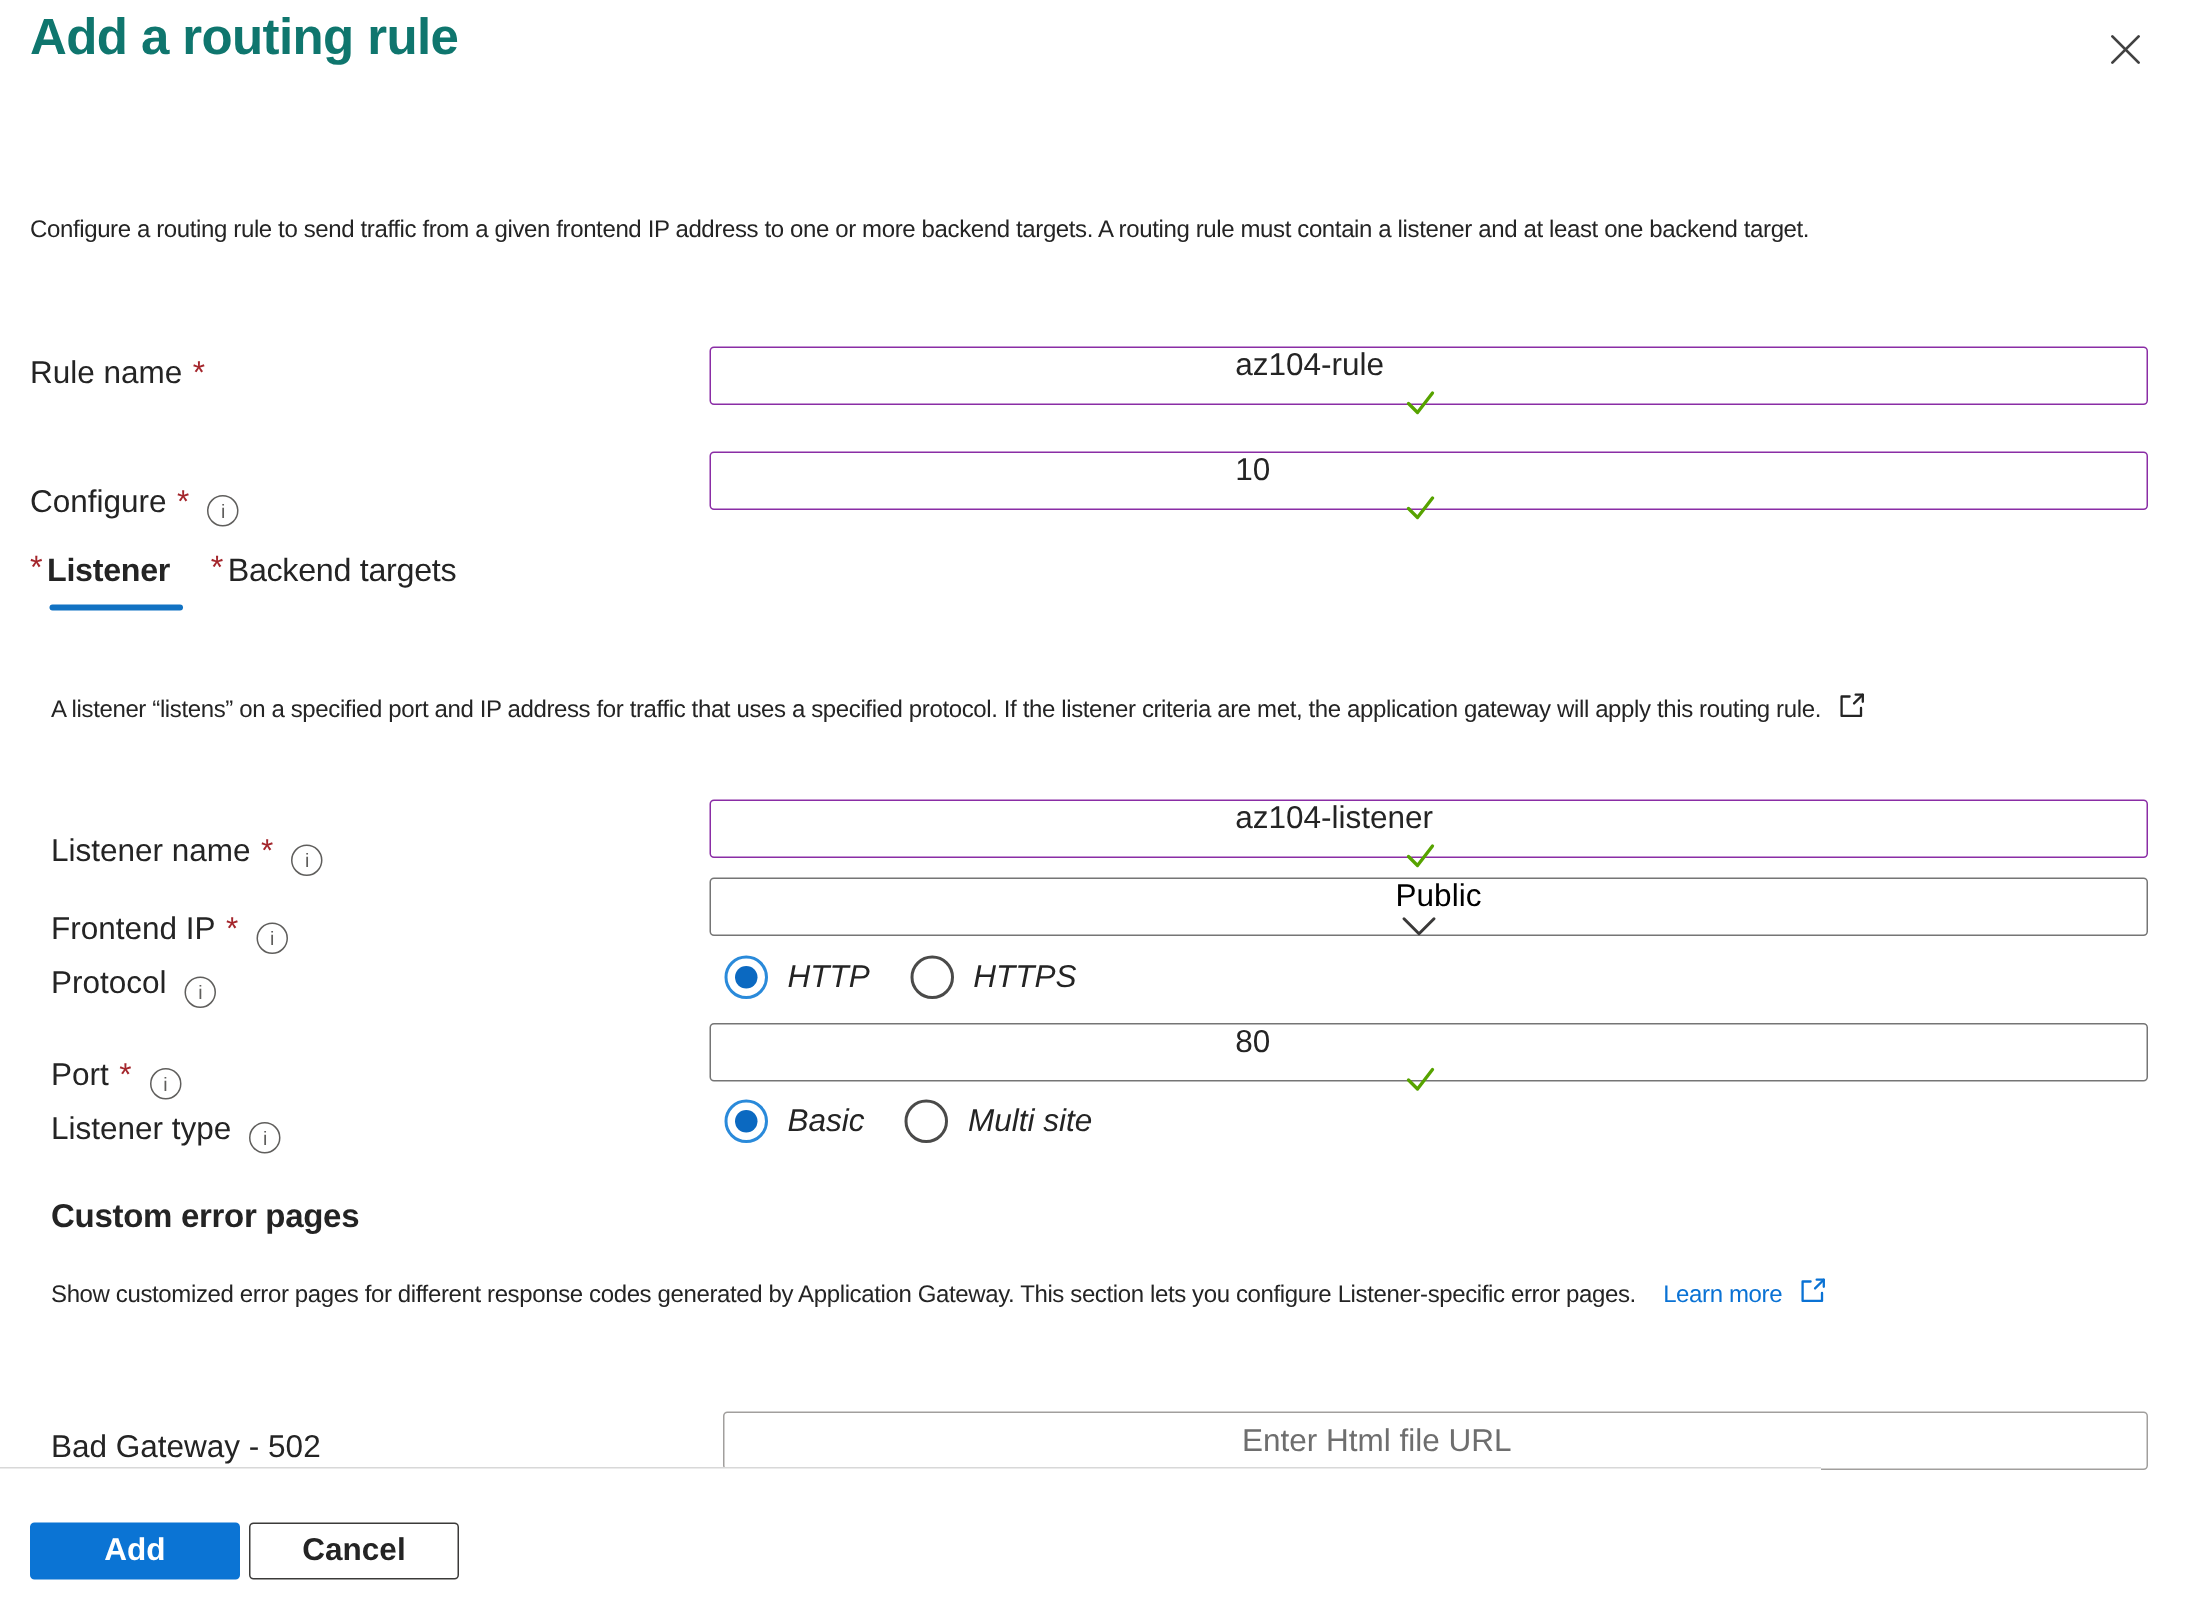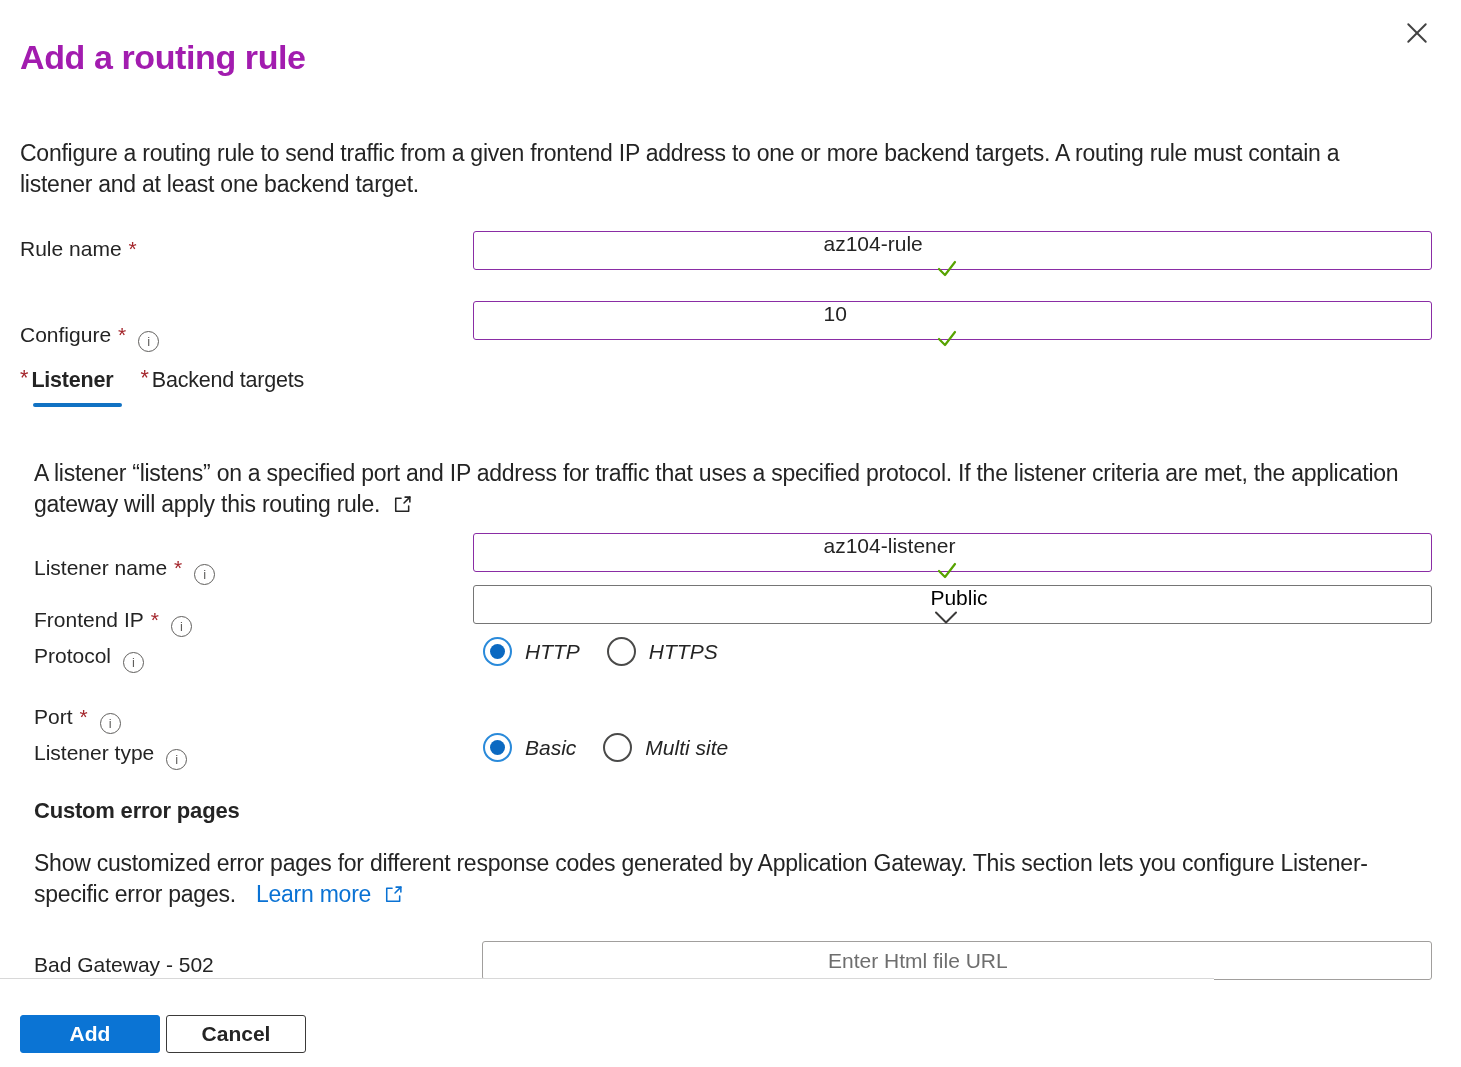--- a/index.html
+++ b/index.html
@@ -1,25 +1,25 @@
 <!DOCTYPE html>
 <html><head>
 <meta charset="utf-8">
 <style>
   * { margin:0; padding:0; box-sizing:border-box; }
   html,body { background:#ffffff; }
   body { font-family:"Liberation Sans", sans-serif; color:#242424; }
 
   .canvas { position:relative; width:1461px; height:1067px; background:#fff; overflow:hidden; }
 
-  .page-title { position:absolute; left:20px; top:6px; font-size:34px; font-weight:700; color:#a21caf; letter-spacing:-0.4px;margin-top:32px; }
+  .page-title { position:absolute; left:20px; top:6px; font-size:34px; font-weight:700; color:#0f766e; letter-spacing:-0.4px; }
 
   .close-btn { position:absolute; left:1396px; top:12px; width:42px; height:42px; display:flex; align-items:center; justify-content:center; cursor:pointer; background:transparent; border:none; }
 
-  .para { position:absolute; font-size:23px; line-height:31px; letter-spacing:-0.25px; color:#242424; }
+  .para { position:absolute; font-size:16px; line-height:31px; letter-spacing:-0.25px; color:#242424; }
   #intro { left:20px; top:138px; width:1374px; }
   #listener-desc { left:34px; top:458px; width:1396px; }
   #cep-desc { left:34px; top:848px; width:1400px; }
 
   .field-label { position:absolute; font-size:21px; color:#242424; white-space:nowrap; }
   .req { color:#a4262c; margin-left:7px; }
   .tab .req { margin-left:0; margin-right:3px; position:relative; top:-2px; }
 
   .info-icon { display:inline-flex; align-items:center; justify-content:center; width:21px; height:21px; border:1.5px solid #5f5e5c; border-radius:50%; font-size:13px; color:#5f5e5c; margin-left:12px; vertical-align:-4px; cursor:pointer; font-style:normal; }
 
@@ -162,20 +162,26 @@
       <span class="radio-text">HTTP</span>
     </div>
     <div class="radio-opt">
       <span class="radio-circle radio-off"></span>
       <span class="radio-text">HTTPS</span>
     </div>
   </div>
 
   <div class="field-label" id="port-label">
     <span>Port</span><span class="req">*</span><span class="info-icon">i</span>
+  </div>
+  <div class="tbox" id="port-input">
+    <input type="text" value="80" style="">
+    <svg class="check" width="24" height="24" viewBox="0 0 24 24" fill="none" stroke="#57a300" stroke-width="2.2" stroke-linecap="round" stroke-linejoin="round">
+        <polyline points="4,13 10,19 20,6"></polyline>
+      </svg>
   </div>
 
   <div class="field-label" id="ltype-label">
     <span>Listener type</span><span class="info-icon">i</span>
   </div>
   <div class="radio-row" id="ltype-radios">
     <div class="radio-opt">
       <span class="radio-circle radio-on">
           <span class="dot"></span>
         </span>

